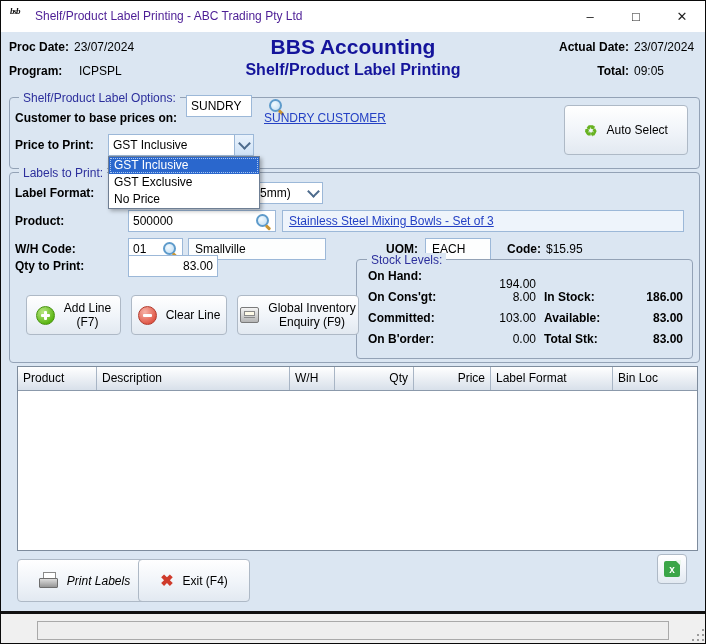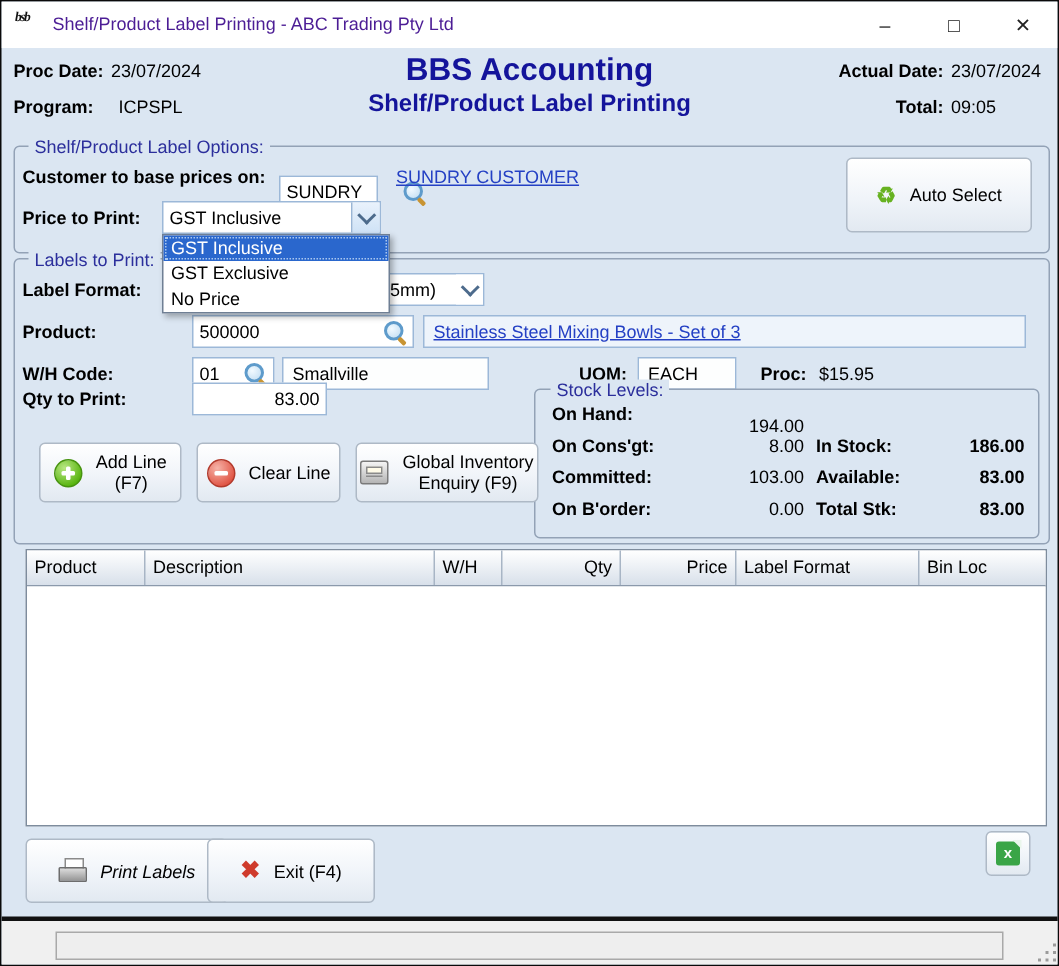--- a/index.html
+++ b/index.html
@@ -139,21 +139,21 @@
   <div class="app-title t2">Shelf/Product Label Printing</div>
   <span class="hl right" style="left:540px; top:39px;">Actual Date:</span>
   <span class="hv" style="left:633px; top:39px;">23/07/2024</span>
   <span class="hl right" style="left:540px; top:63px;">Total:</span>
   <span class="hv" style="left:633px; top:63px;">09:05</span>
 
   <div class="groupbox" style="left:8px; top:96px; width:689px; height:70px;"></div>
   <span class="group-label" style="left:18px; top:90px;">Shelf/Product Label Options:</span>
 
   <span class="flabel" style="left:14px; top:110px;">Customer to base prices on:</span>
-  <div class="input" style="left:185px; top:116px; width:66px;gap:28px;">
+  <div class="input" style="left:185px; top:94px; width:66px;gap:28px;">
     <span class="txt">SUNDRY</span>
     <span class="mag"></span>
   </div>
   <a class="link" style="position:absolute; left:263px; top:110px;">SUNDRY CUSTOMER</a>
 
   <span class="flabel" style="left:14px; top:137px;">Price to Print:</span>
   <div class="combo" style="left:107px; top:133px; width:146px;">
     <span class="ctext">GST Inclusive</span>
     <span class="cbtn">
         <span class="chev"></span>
@@ -190,21 +190,21 @@
     <span class="txt">01</span>
     <span class="mag"></span>
   </div>
   <div class="rofield" style="left:187px; top:237px; width:138px;">
     <span>Smallville</span>
   </div>
   <span class="flabel" style="left:385px; top:241px;">UOM:</span>
   <div class="rofield" style="left:424px; top:237px; width:66px;">
     <span>EACH</span>
   </div>
-  <span class="flabel" style="left:506px; top:241px;">Proc:</span>
+  <span class="flabel" style="left:506px; top:241px;">Code:</span>
   <span class="fval" style="left:545px; top:241px;">$15.95</span>
 
   <span class="flabel" style="left:14px; top:258px;">Qty to Print:</span>
   <div class="input num" style="left:127px; top:254px; width:90px;">
     <span class="txt">83.00</span>
   </div>
 
   <div class="groupbox" style="left:355px; top:258px; width:335px; height:98px;"></div>
   <span class="group-label" style="left:366px; top:252px;">Stock Levels:</span>
 

